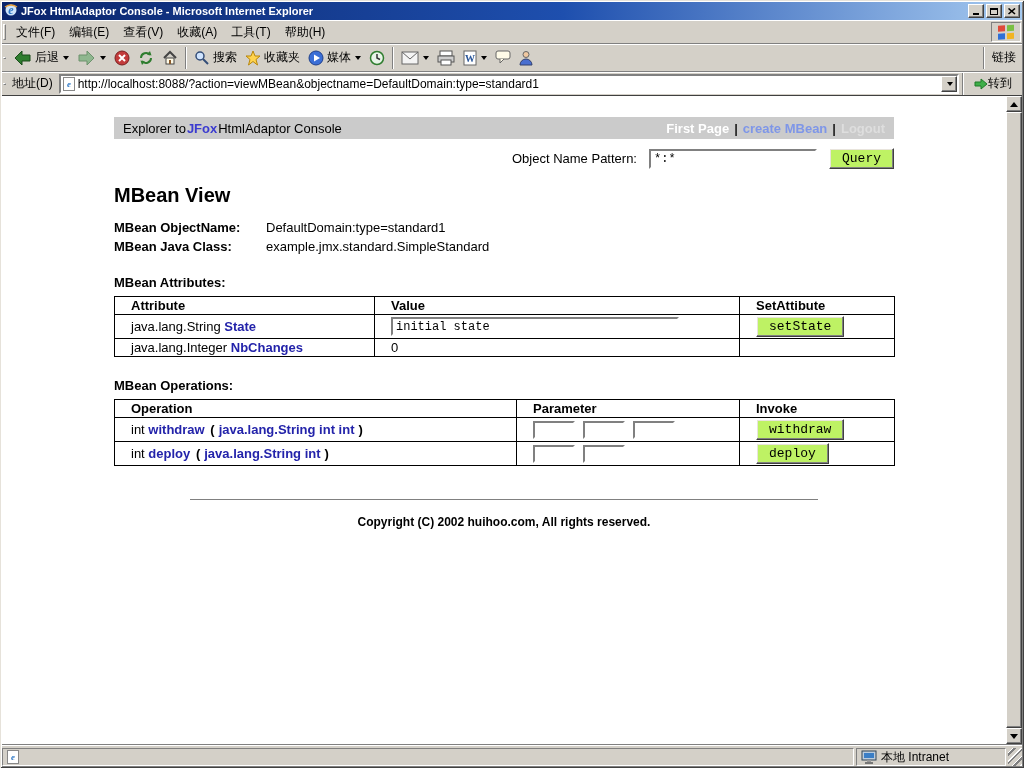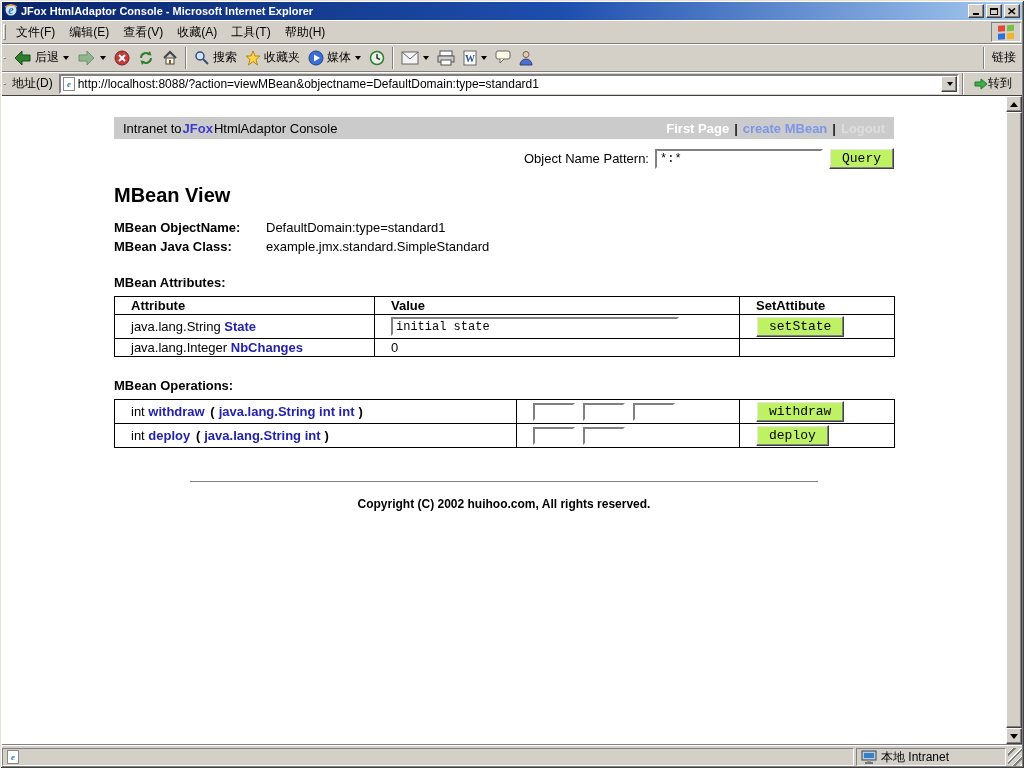--- a/index.html
+++ b/index.html
@@ -49,21 +49,21 @@
   .page{flex:1;overflow:hidden;font-size:13px}
   .page-inner{width:780px;margin:0 auto;padding-top:21px}
 
   .welcome{height:22px;background:#cbcbcb;display:flex;align-items:center;padding:0 9px;font-size:13px;white-space:nowrap}
   .brand{color:#3b3bd0;font-weight:bold;margin:0 1px}
   .welcome-links{margin-left:auto;font-weight:bold;display:flex;align-items:center;gap:5px}
   .wl{text-decoration:none;cursor:pointer}
   .wl-0{color:#ffffff}.wl-1{color:#7e96e8}.wl-2{color:#dedede}
   .wsep{color:#222}
 
-  .query-row{display:flex;justify-content:flex-end;align-items:center;gap:6px;margin-top:9px;font-size:13px}
+  .query-row{display:flex;justify-content:flex-end;align-items:center;gap:12px;margin-top:9px;font-size:13px}
   .sunken-input{background:#fff;border:2px solid;border-color:#808080 #fff #fff #808080;
     font-family:"Liberation Mono","DejaVu Sans Mono",monospace;font-size:12px;padding:1px 3px;outline:none}
   .query-input{width:168px;height:20px}
   .btn{font-family:"Liberation Mono","DejaVu Sans Mono",monospace;font-size:13px;background:#bef264;
     border:1px solid;border-color:#fff #404040 #404040 #fff;
     box-shadow:inset -1px -1px 0 #808080, inset 1px 1px 0 #e8e4dc;padding:2px 12px;cursor:default;white-space:nowrap}
 
   .page-title{font-size:20px;font-weight:bold;margin:15px 0 13px}
   .info-row{display:flex;margin:4px 0;font-size:13px}
   .info-label{width:152px;font-weight:bold;flex:none}
@@ -272,21 +272,21 @@
         </svg>
       <span>转到</span>
     </button>
   </div>
 
   <div class="content">
     <div class="page">
       <div class="page-inner">
 
         <div class="welcome">
-          <span>Intranet to </span>
+          <span>Explorer to </span>
           <span class="brand">JFox</span>
           <span> HtmlAdaptor Console</span>
           <span class="welcome-links">
             <a class="wl wl-0">First Page</a>
             <span class="wsep">|</span>
             <a class="wl wl-1">create MBean</a>
             <span class="wsep">|</span>
             <a class="wl wl-2">Logout</a>
           </span>
         </div>
@@ -337,20 +337,25 @@
           </table>
 
         <div class="section-title">MBean Operations:</div>
         <table>
           <colgroup>
               <col style="width:402px">
               <col style="width:223px">
               <col style="width:155px">
             </colgroup>
           <tbody>
+              <tr>
+            <th>Operation</th>
+            <th>Parameter</th>
+            <th>Invoke</th>
+          </tr>
           <tr>
             <td><span>int</span>
                 <a class="link">withdraw</a>
                 <span class="sig"><span>(</span><span class="params">java.lang.String int int</span><span>)</span></span></td>
             <td><input class="sunken-input param-input" style=""><input class="sunken-input param-input" style=""><input class="sunken-input param-input" style=""></td>
             <td><button class="btn">withdraw</button></td>
           </tr>
           <tr>
             <td><span>int</span>
                 <a class="link">deploy</a>

